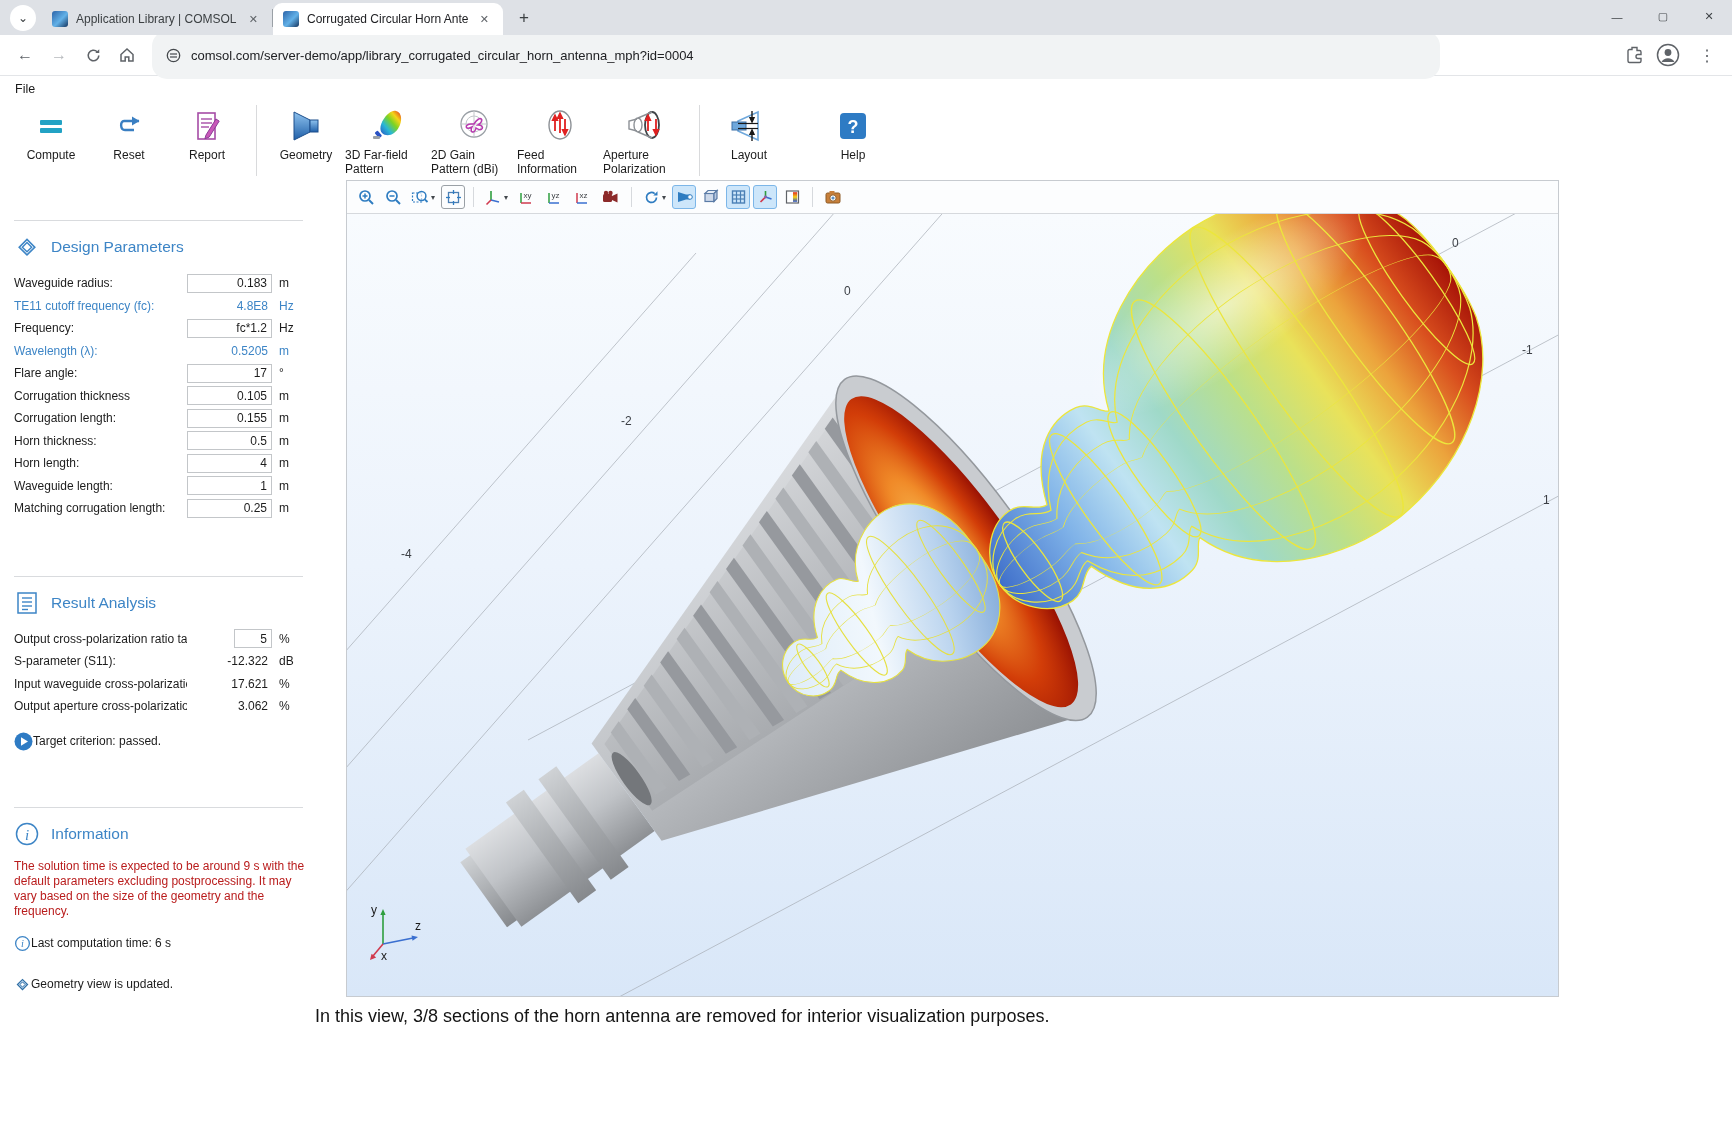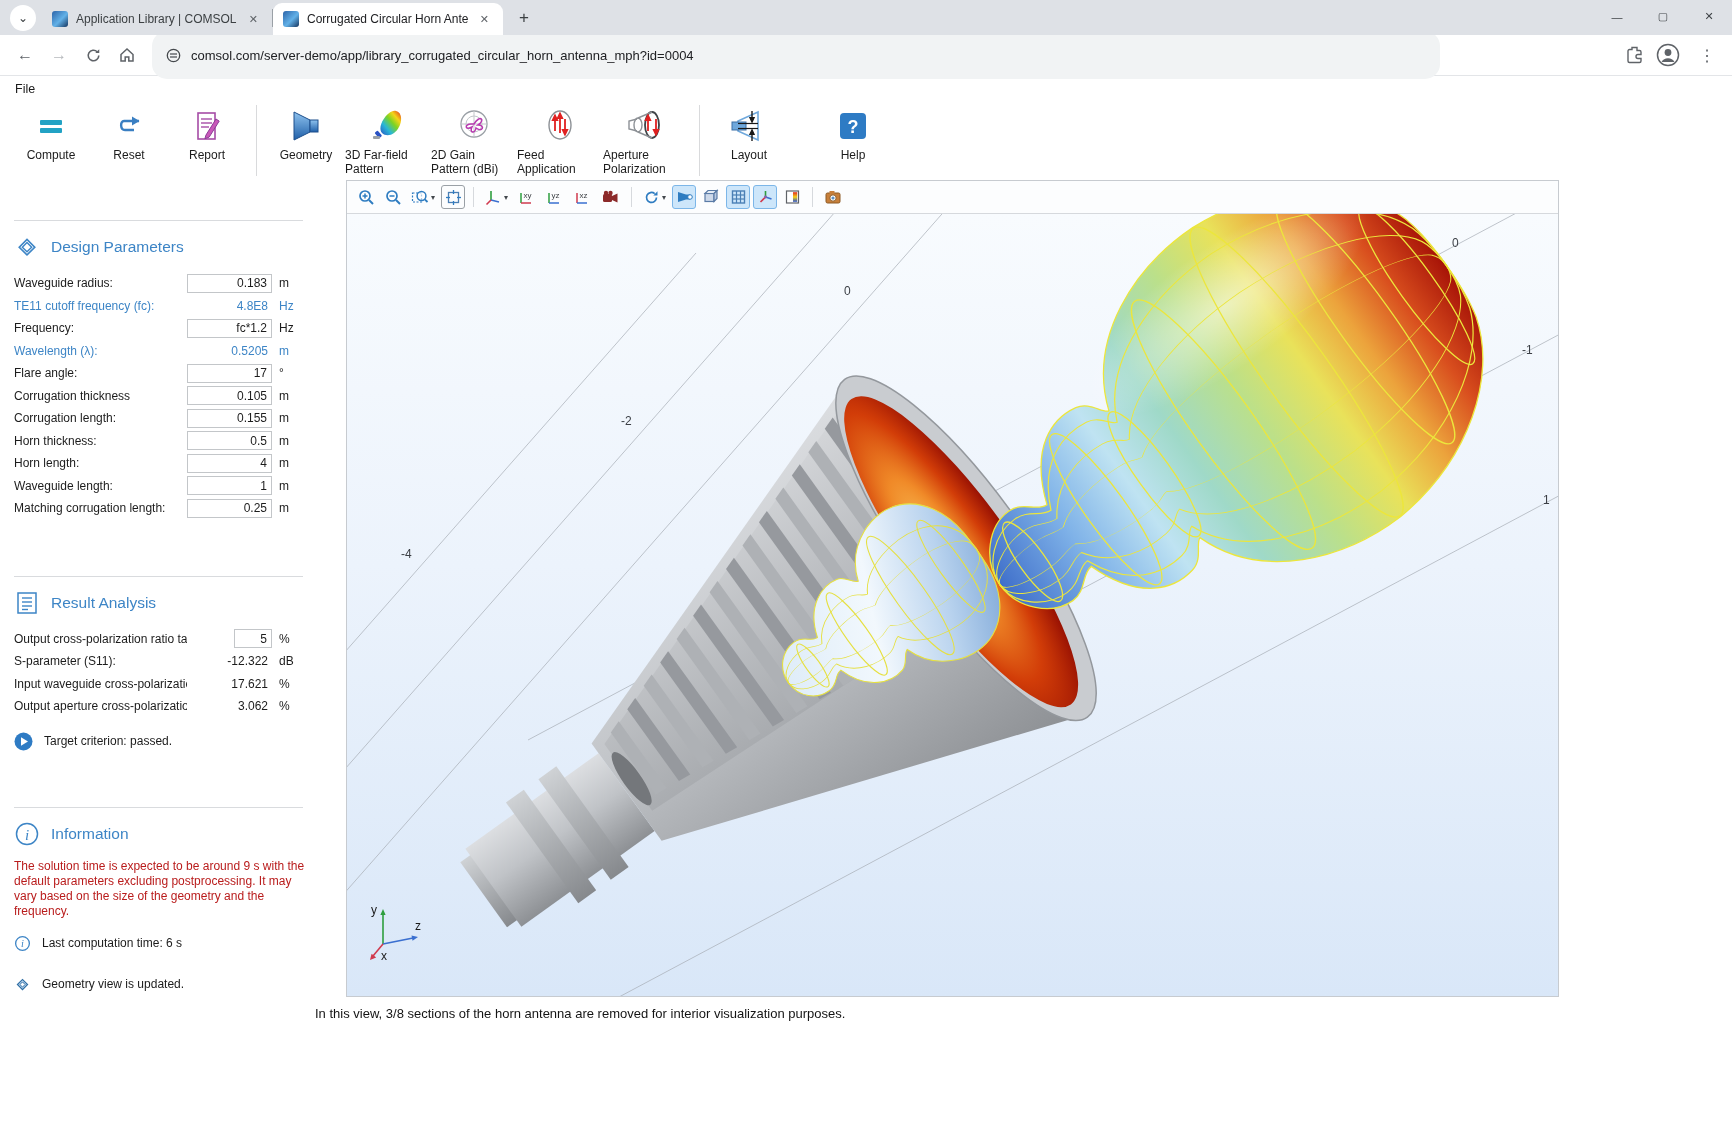--- a/index.html
+++ b/index.html
@@ -50,39 +50,39 @@
   .sec-title { font-size:15.5px; color:#3d85c6; }
   .prow { display:flex; align-items:center; height:22.5px; font-size:12px; color:#1c1c1c; }
   .plabel { flex:1; white-space:nowrap; overflow:hidden; }
   .pvalcol { width:85px; flex:none; display:flex; justify-content:flex-end; }
   .pbox { width:85px; height:19px; border:1px solid #c3c6c9; background:#fff; font-size:12px; color:#1c1c1c;
     text-align:right; padding:0 4px; font-family:"Liberation Sans",sans-serif; }
   .pbox.narrow { width:38px; }
   .pval { font-size:12px; text-align:right; padding-right:4px; }
   .punit { width:24px; flex:none; margin-left:7px; font-size:12px; }
   .prow.computed, .prow.computed .punit, .prow.computed .pval { color:#3d85c6; }
-  .statusrow { display:flex; align-items:center; gap:11px; margin-top:14px; font-size:12px; color:#1c1c1c; }
+  .statusrow { display:flex; align-items:center; margin-top:14px; font-size:12px; color:#1c1c1c; }
   .infobody { font-size:12px; color:#b91c1c; line-height:1.25; width:294px; margin-top:2px; }
   .gap14 { margin-top:16px; } .gap22 { margin-top:24px; }
 
   
   .gpanel { margin-left:33px; width:1213px; flex:none; display:flex; flex-direction:column;
     border:1px solid #c7cbd0; height:817px; }
   .gtoolbar { height:33px; background:#fcfdfe; border-bottom:1px solid #d6d9dd; display:flex; align-items:center;
     padding:0 7px; gap:3px; flex:none; }
   .tbtn { height:24px; min-width:24px; padding:0 2px; display:flex; align-items:center; justify-content:center;
     border-radius:3px; border:1px solid transparent; cursor:pointer; }
   .tbtn.on { background:#cde6fa; border-color:#7cb6e8; }
   .tbtn.framed { border-color:#9aa0a6; }
   .tsep { width:1px; height:20px; background:#d6d9dd; margin:0 5px; }
   .caret { font-size:8px; color:#43484d; margin-left:2px; }
   .canvaswrap { position:relative; flex:1; }
   .scene { position:absolute; inset:0; width:100%; height:100%; display:block; }
   .triadbox { position:absolute; left:10px; bottom:28px; }
-  .caption { font-size:13px; color:#141414; padding:9px 0 0 2px; }
+  .caption { font-size:18px; color:#141414; padding:9px 0 0 2px; }
   .axlbl { font-size:12px; fill:#3b3f45; }
   .wf { fill:none; stroke:#ece63c; stroke-width:1.3px; }
   .wf2 { fill:none; stroke:#e6e040; stroke-width:1.1px; }
 </style>
 </head>
 <body>
 
 <div class="tabstrip">
   <div class="tab-search">⌄</div>
   <div class="tab">
@@ -228,21 +228,21 @@
       <g stroke="#e02020" stroke-width="1.8" fill="#e02020">
         <line x1="14" y1="12" x2="14" y2="24"></line>
             <polygon points="14,8.5 11.8,13 16.2,13"></polygon>
         <line x1="24" y1="12" x2="24" y2="24"></line>
             <polygon points="24,27.5 21.8,23 26.2,23"></polygon>
         <line x1="19" y1="10" x2="19" y2="26"></line>
             <polygon points="19,6.5 16.8,11 21.2,11"></polygon>
       </g>
     </svg>
       </div>
-    <div class="rlabel">Feed Application</div>
+    <div class="rlabel">Feed Information</div>
   </div>
   <div class="rbtn">
     <div class="ric">
         <svg width="42" height="38" viewBox="0 0 42 38">
       <path d="M12 12 4 14v8l8 2" fill="none" stroke="#8d9196" stroke-width="1.4"></path>
       <ellipse cx="13" cy="18" rx="4" ry="7" fill="none" stroke="#8d9196" stroke-width="1.4"></ellipse>
       <ellipse cx="27" cy="18" rx="7" ry="13" fill="none" stroke="#3f4347" stroke-width="1.8"></ellipse>
       <line x1="13" y1="11" x2="27" y2="5" stroke="#8d9196" stroke-width="1.4"></line>
       <line x1="13" y1="25" x2="27" y2="31" stroke="#8d9196" stroke-width="1.4"></line>
       <g stroke="#e02020" stroke-width="1.8" fill="#e02020">

